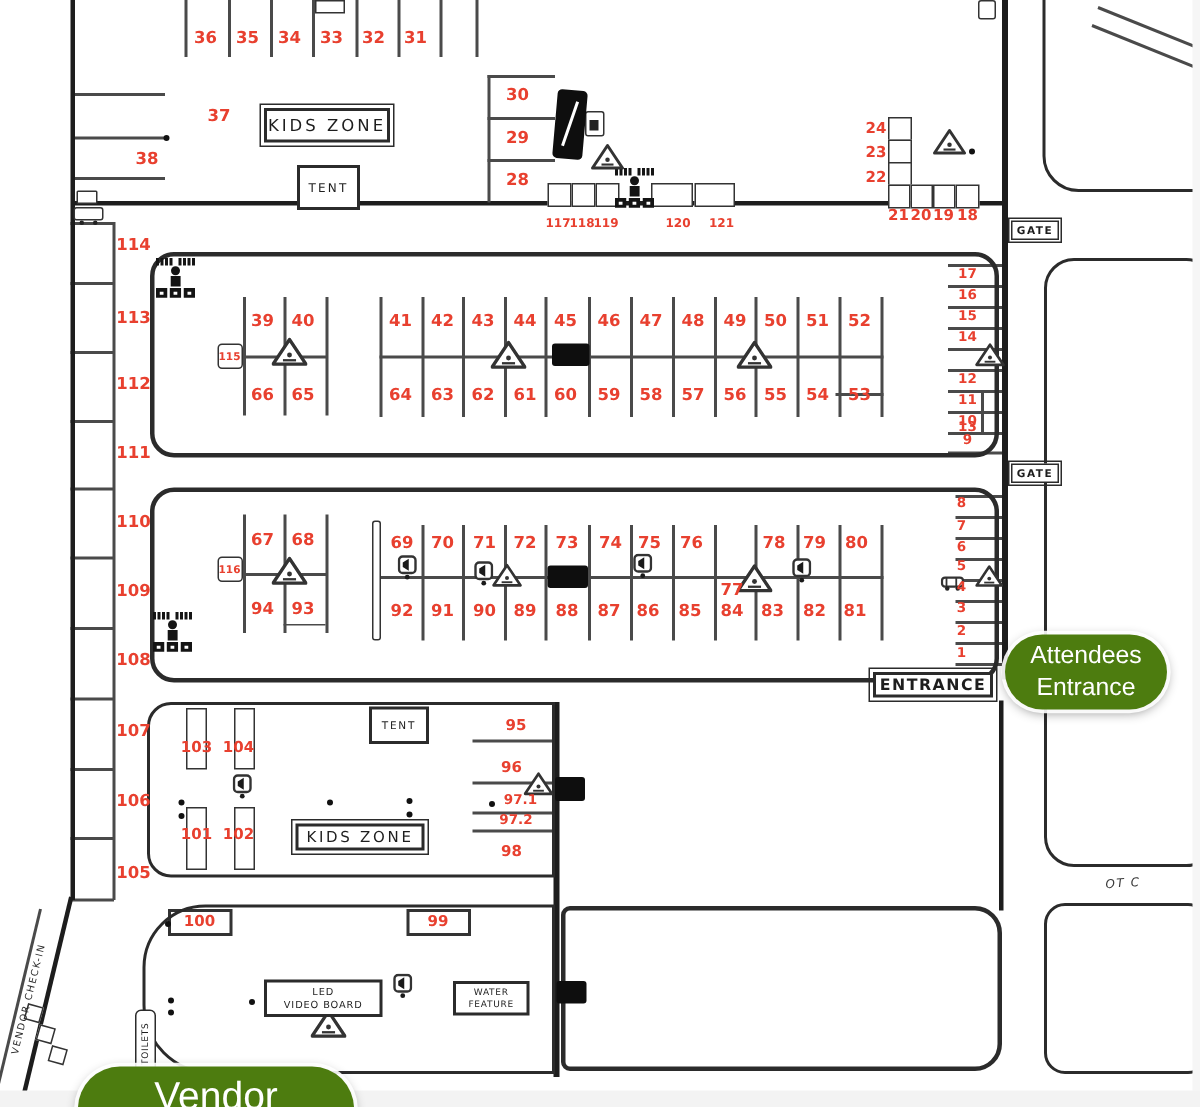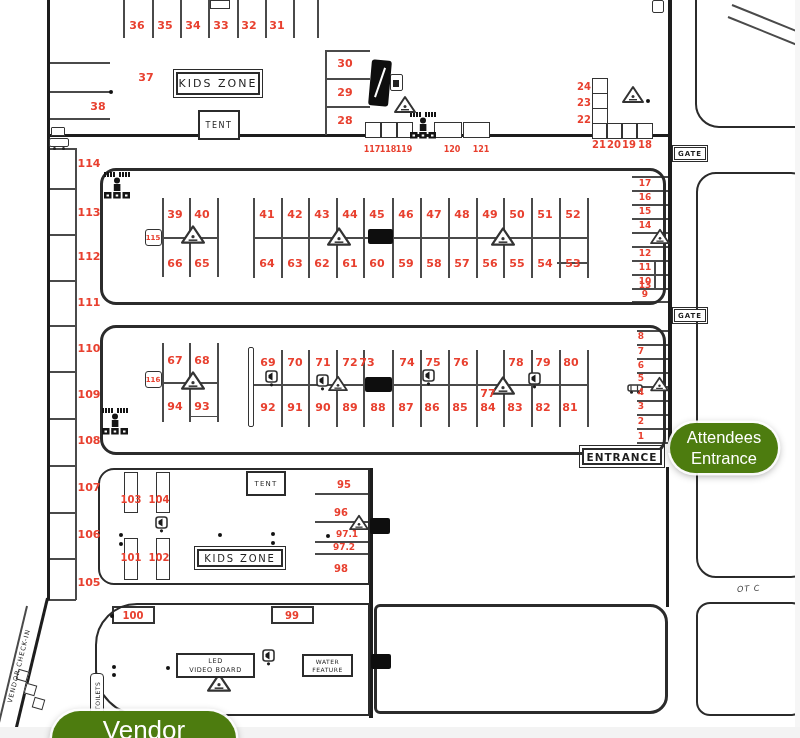--- a/index.html
+++ b/index.html
@@ -406,21 +406,21 @@
       <div style="position: absolute; left: 645px; top: 294px; transform: translate(-50%, -50%); font-size: 9px; font-weight: 700; color: rgb(232, 64, 47); white-space: nowrap;">9</div>
       <div style="position: absolute; left: 175px; top: 360px; transform: translate(-50%, -50%); font-size: 11px; font-weight: 700; color: rgb(232, 64, 47); white-space: nowrap;">67</div>
       <div style="position: absolute; left: 202px; top: 360px; transform: translate(-50%, -50%); font-size: 11px; font-weight: 700; color: rgb(232, 64, 47); white-space: nowrap;">68</div>
       <div style="position: absolute; left: 175px; top: 406px; transform: translate(-50%, -50%); font-size: 11px; font-weight: 700; color: rgb(232, 64, 47); white-space: nowrap;">94</div>
       <div style="position: absolute; left: 202px; top: 406px; transform: translate(-50%, -50%); font-size: 11px; font-weight: 700; color: rgb(232, 64, 47); white-space: nowrap;">93</div>
       <div style="position: absolute; left: 153px; top: 380px; transform: translate(-50%, -50%); font-size: 7px; font-weight: 700; color: rgb(232, 64, 47); white-space: nowrap;">116</div>
       <div style="position: absolute; left: 268px; top: 362px; transform: translate(-50%, -50%); font-size: 11px; font-weight: 700; color: rgb(232, 64, 47); white-space: nowrap;">69</div>
       <div style="position: absolute; left: 295px; top: 362px; transform: translate(-50%, -50%); font-size: 11px; font-weight: 700; color: rgb(232, 64, 47); white-space: nowrap;">70</div>
       <div style="position: absolute; left: 323px; top: 362px; transform: translate(-50%, -50%); font-size: 11px; font-weight: 700; color: rgb(232, 64, 47); white-space: nowrap;">71</div>
       <div style="position: absolute; left: 350px; top: 362px; transform: translate(-50%, -50%); font-size: 11px; font-weight: 700; color: rgb(232, 64, 47); white-space: nowrap;">72</div>
-      <div style="position: absolute; left: 367px; top: 362px; transform: translate(-50%, -50%); font-size: 11px; font-weight: 700; color: rgb(232, 64, 47); white-space: nowrap;">73</div>
+      <div style="position: absolute; left: 378px; top: 362px; transform: translate(-50%, -50%); font-size: 11px; font-weight: 700; color: rgb(232, 64, 47); white-space: nowrap;">73</div>
       <div style="position: absolute; left: 407px; top: 362px; transform: translate(-50%, -50%); font-size: 11px; font-weight: 700; color: rgb(232, 64, 47); white-space: nowrap;">74</div>
       <div style="position: absolute; left: 433px; top: 362px; transform: translate(-50%, -50%); font-size: 11px; font-weight: 700; color: rgb(232, 64, 47); white-space: nowrap;">75</div>
       <div style="position: absolute; left: 461px; top: 362px; transform: translate(-50%, -50%); font-size: 11px; font-weight: 700; color: rgb(232, 64, 47); white-space: nowrap;">76</div>
       <div style="position: absolute; left: 488px; top: 362px; transform: translate(-50%, -50%); font-size: 11px; font-weight: 700; color: rgb(232, 64, 47); white-space: nowrap; margin-top: 31px;">77</div>
       <div style="position: absolute; left: 516px; top: 362px; transform: translate(-50%, -50%); font-size: 11px; font-weight: 700; color: rgb(232, 64, 47); white-space: nowrap;">78</div>
       <div style="position: absolute; left: 543px; top: 362px; transform: translate(-50%, -50%); font-size: 11px; font-weight: 700; color: rgb(232, 64, 47); white-space: nowrap;">79</div>
       <div style="position: absolute; left: 571px; top: 362px; transform: translate(-50%, -50%); font-size: 11px; font-weight: 700; color: rgb(232, 64, 47); white-space: nowrap;">80</div>
       <div style="position: absolute; left: 268px; top: 407px; transform: translate(-50%, -50%); font-size: 11px; font-weight: 700; color: rgb(232, 64, 47); white-space: nowrap;">92</div>
       <div style="position: absolute; left: 295px; top: 407px; transform: translate(-50%, -50%); font-size: 11px; font-weight: 700; color: rgb(232, 64, 47); white-space: nowrap;">91</div>
       <div style="position: absolute; left: 323px; top: 407px; transform: translate(-50%, -50%); font-size: 11px; font-weight: 700; color: rgb(232, 64, 47); white-space: nowrap;">90</div>

